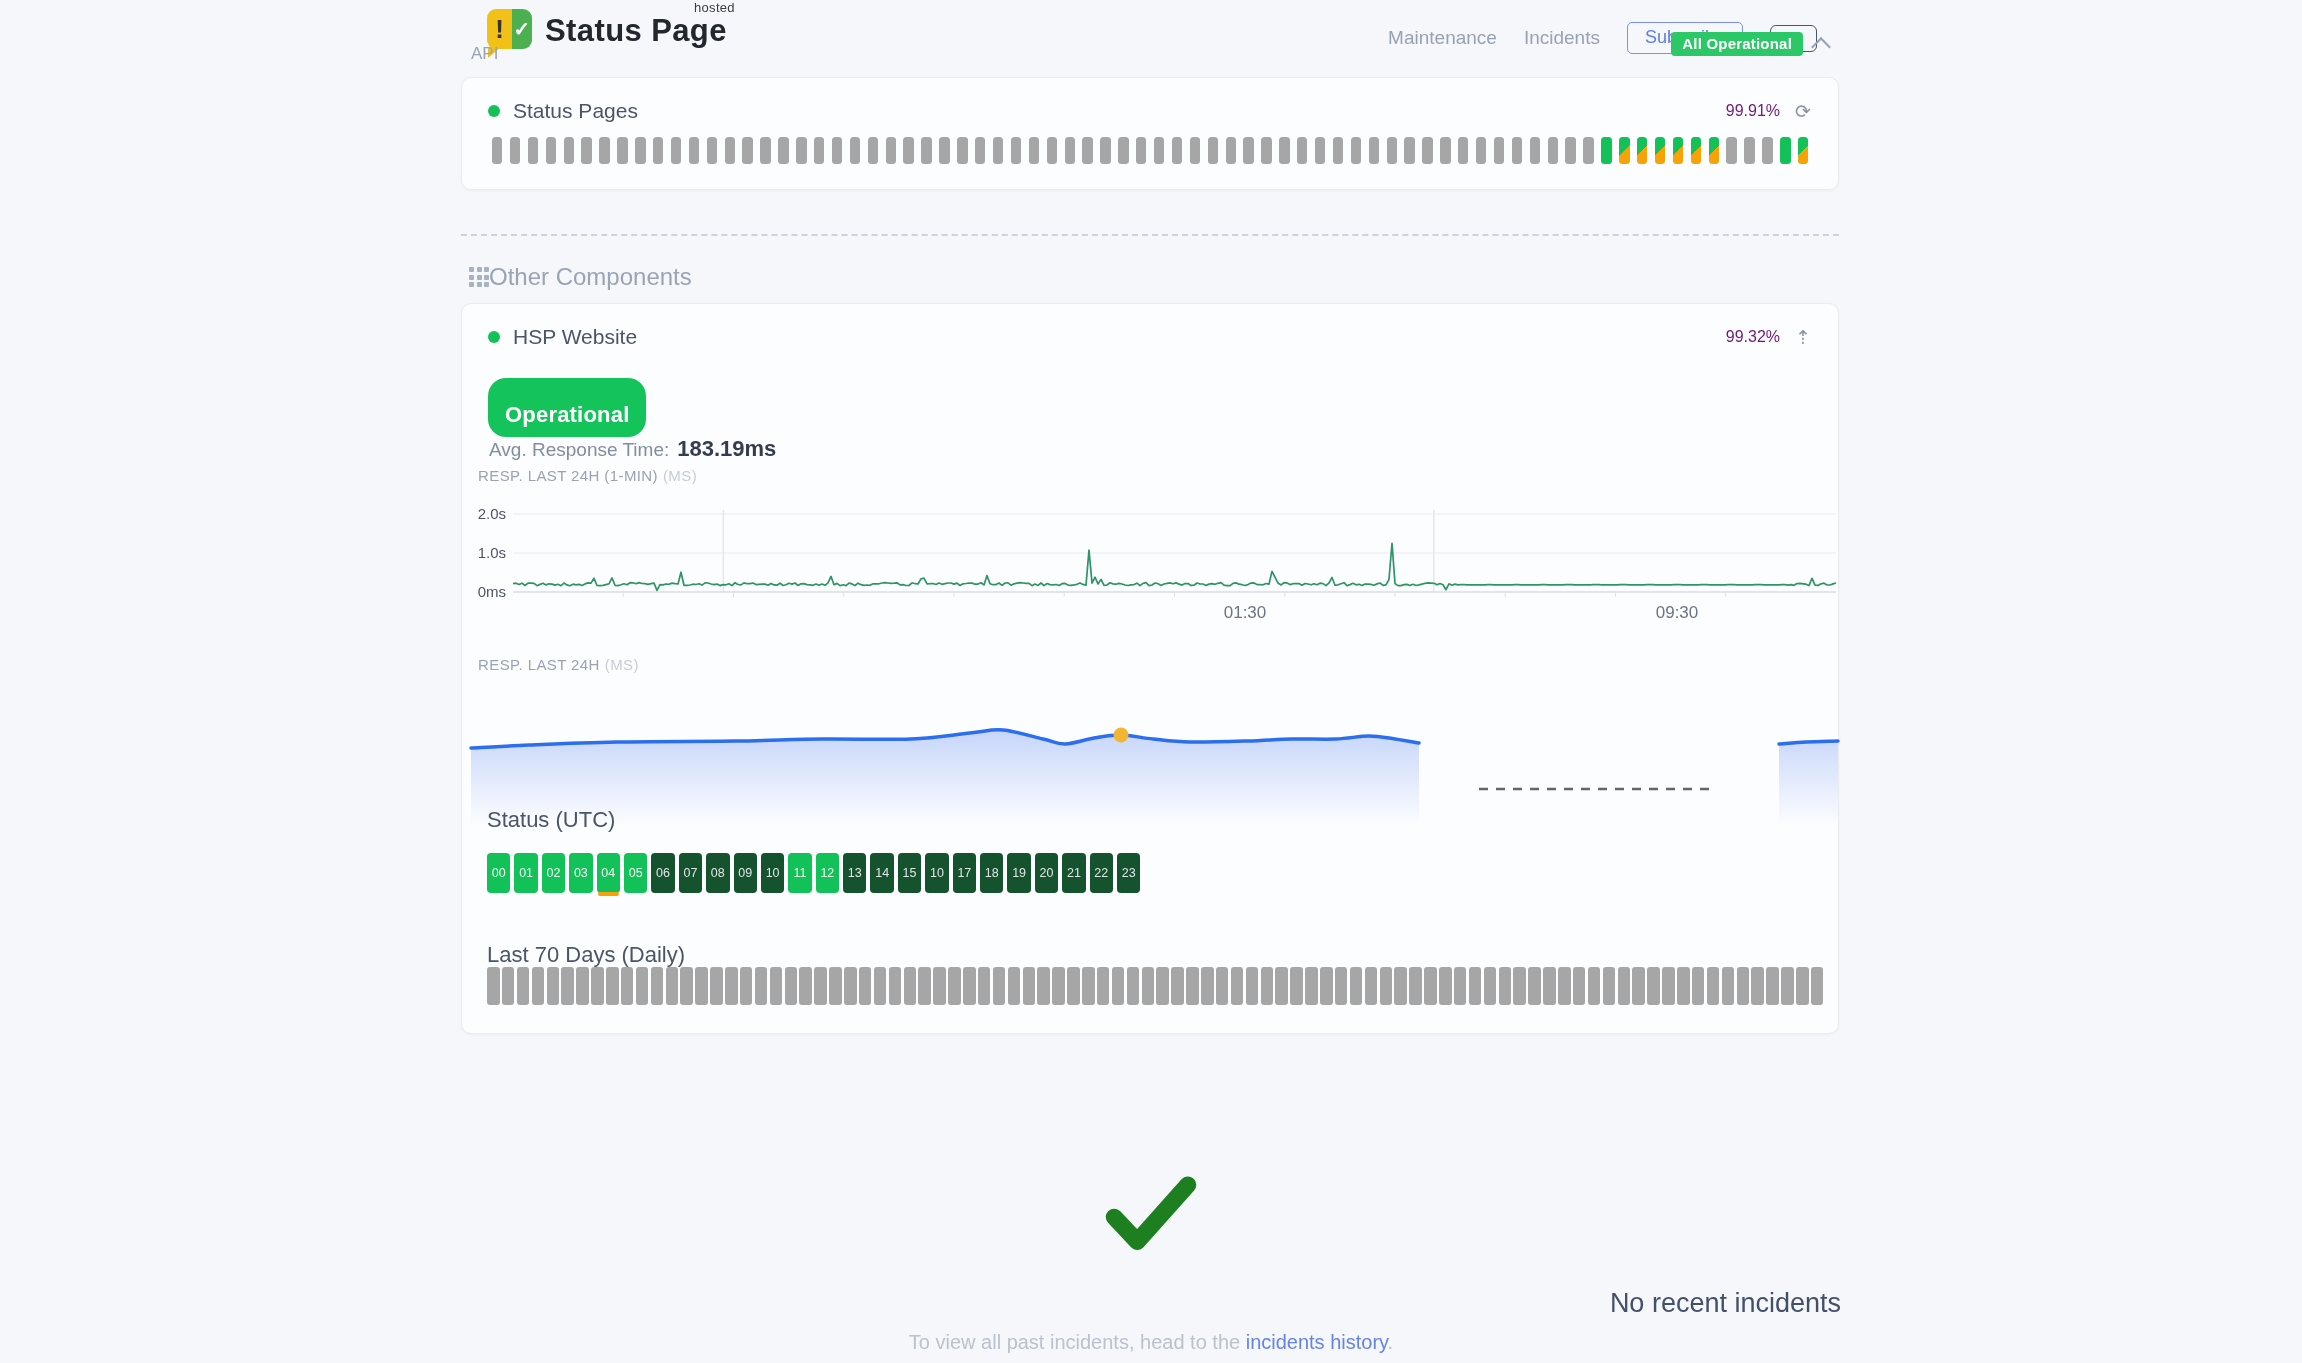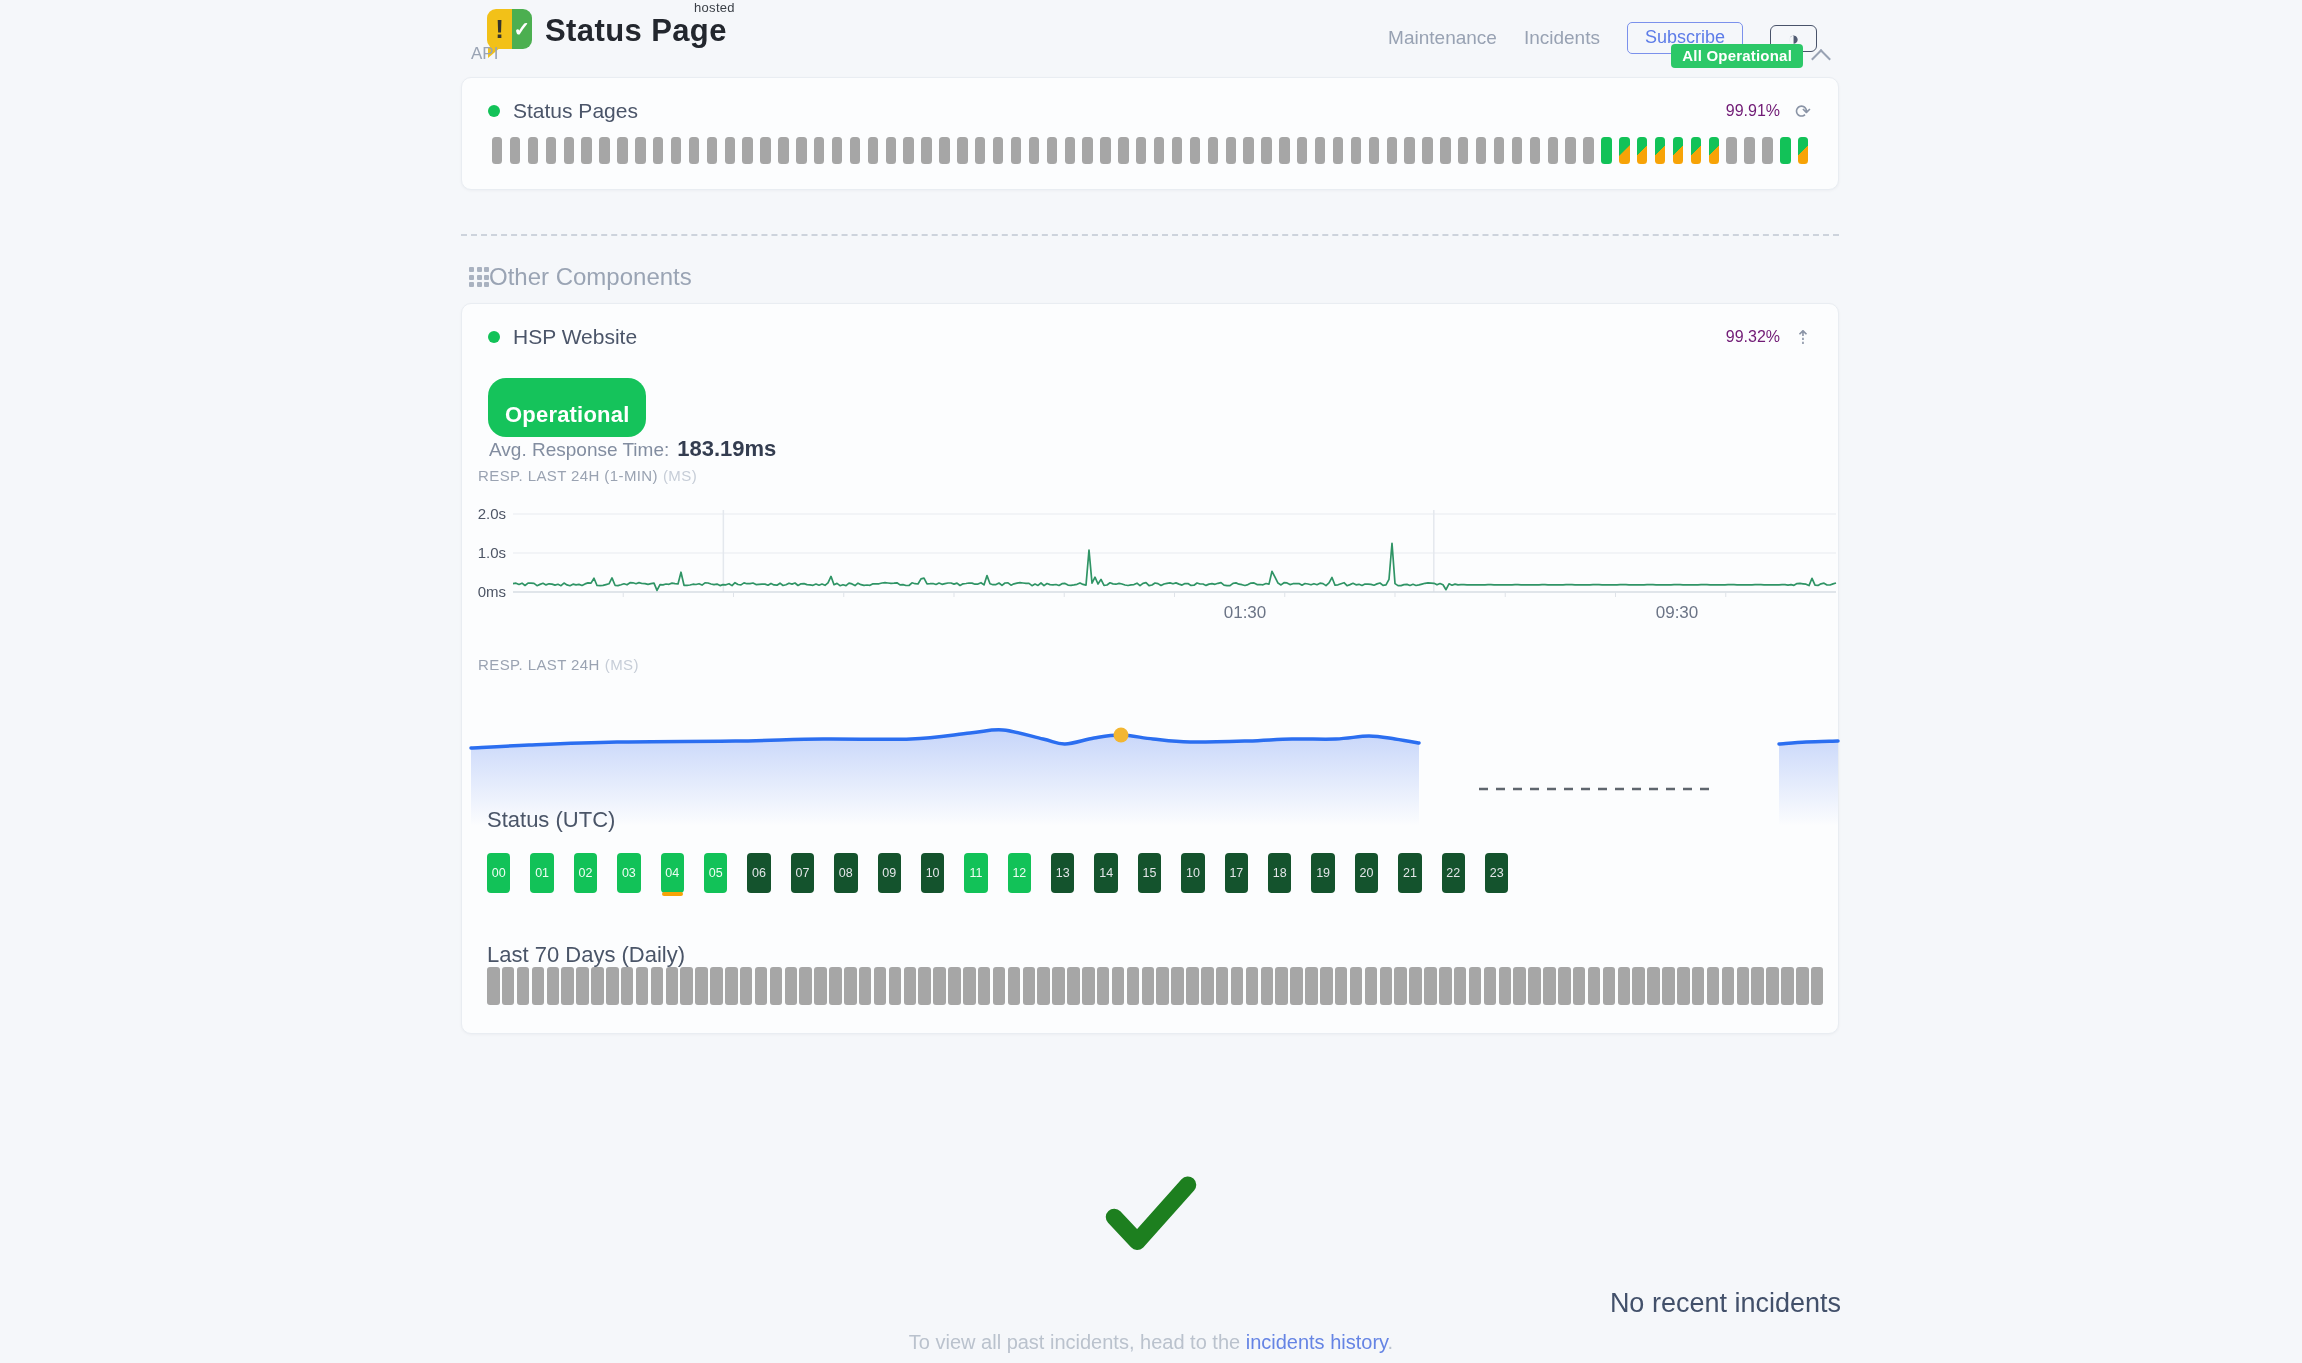--- a/index.html
+++ b/index.html
@@ -22,21 +22,21 @@
   .hosted{position:absolute;right:-8px;top:-13px;font-size:13px;font-weight:400;color:#3a3f46;letter-spacing:.3px;}
 
   .nav{position:absolute;top:22px;right:24px;display:flex;align-items:center;gap:27px;}
   .nav-link{font-size:19px;color:#98a2b3;cursor:pointer;}
   .subscribe-btn{font-family:inherit;font-size:18px;color:#5d7ce8;border:1px solid #7b91ec;border-radius:5px;
     padding:4px 17px 5px;background:transparent;cursor:pointer;}
   .theme-btn{width:47px;height:27px;border:1.5px solid #49536a;border-radius:6px;display:flex;align-items:center;
     justify-content:center;background:transparent;cursor:pointer;}
   .theme-glyph{font-size:19px;line-height:1;color:#515b72;}
 
-  .status-row{position:absolute;top:44px;right:13px;display:flex;align-items:center;gap:11px;}
+  .status-row{position:absolute;top:32px;right:13px;display:flex;align-items:center;gap:11px;}
   .all-operational{background:#2cc868;color:#ffffff;font-size:15px;font-weight:700;padding:3px 11px 4px;border-radius:4px;letter-spacing:.2px;}
   .chevron-up{width:12px;height:12px;border-top:2.5px solid #98a2b3;border-right:2.5px solid #98a2b3;
     transform:rotate(-45deg);margin-top:6px;cursor:pointer;}
 
   
   .card{background:#fcfdfe;border:1px solid #e9edf2;border-radius:10px;box-shadow:0 1px 3px rgba(25,35,60,.04);box-sizing:border-box;}
   .section-label{font-size:17px;color:#9aa4b4;}
   .api-label{position:absolute;left:10px;top:44px;}
   .api-card{position:absolute;left:0;top:77px;width:1378px;height:113px;}
   .comp-row{display:flex;align-items:center;justify-content:space-between;padding:21px 27px 14px 26px;}
@@ -71,21 +71,21 @@
   .cap2{top:352px;}
 
   .chart1{position:absolute;left:0;top:200px;width:1378px;height:112px;}
   .ylab{position:absolute;left:0;width:44px;text-align:right;font-size:15px;color:#4e5666;line-height:18px;}
   .xlab{position:absolute;width:70px;text-align:center;top:299px;font-size:17px;color:#6b7486;}
 
   .chart2{position:absolute;left:0;top:370px;width:1378px;height:170px;}
 
   .strip-title{position:absolute;left:25px;font-size:22px;color:#4a5568;font-weight:500;}
   .today-title{top:503px;}
-  .hours{position:absolute;left:25px;top:549px;display:flex;gap:20px;}
+  .hours{position:absolute;left:25px;top:549px;display:flex;gap:4px;}
   .hour{width:23.4px;height:40px;border-radius:4px;background:#14532d;position:relative;display:flex;
     align-items:center;justify-content:center;font-size:12.5px;font-weight:500;color:#e3e5e8;}
   .hour.up{background:#12c258;color:#effdf4;}
   .hour-underline{position:absolute;left:1px;right:1px;bottom:-3px;height:4.5px;background:#f7a307;border-radius:2px;}
 
   .ninety-title{top:638px;}
   .nstrip{position:absolute;left:25px;top:663px;width:1336px;display:flex;gap:2.3px;}
   .nbar{flex:1;height:38px;border-radius:3px;background:#a6a6a6;}
 
   

